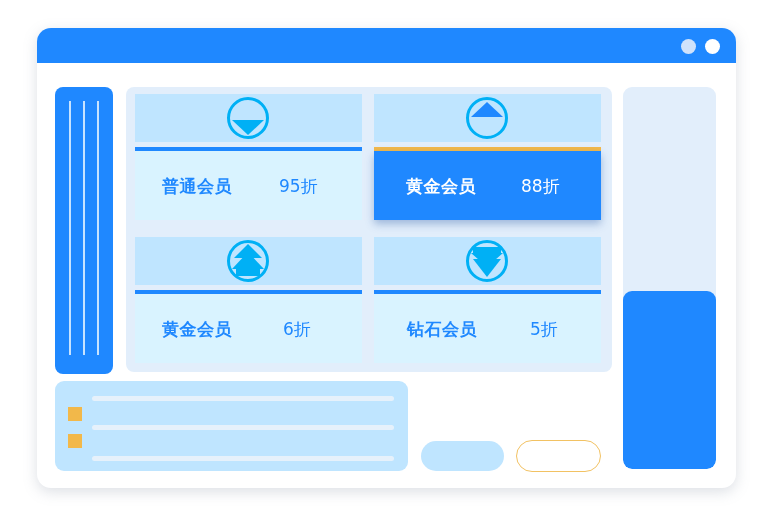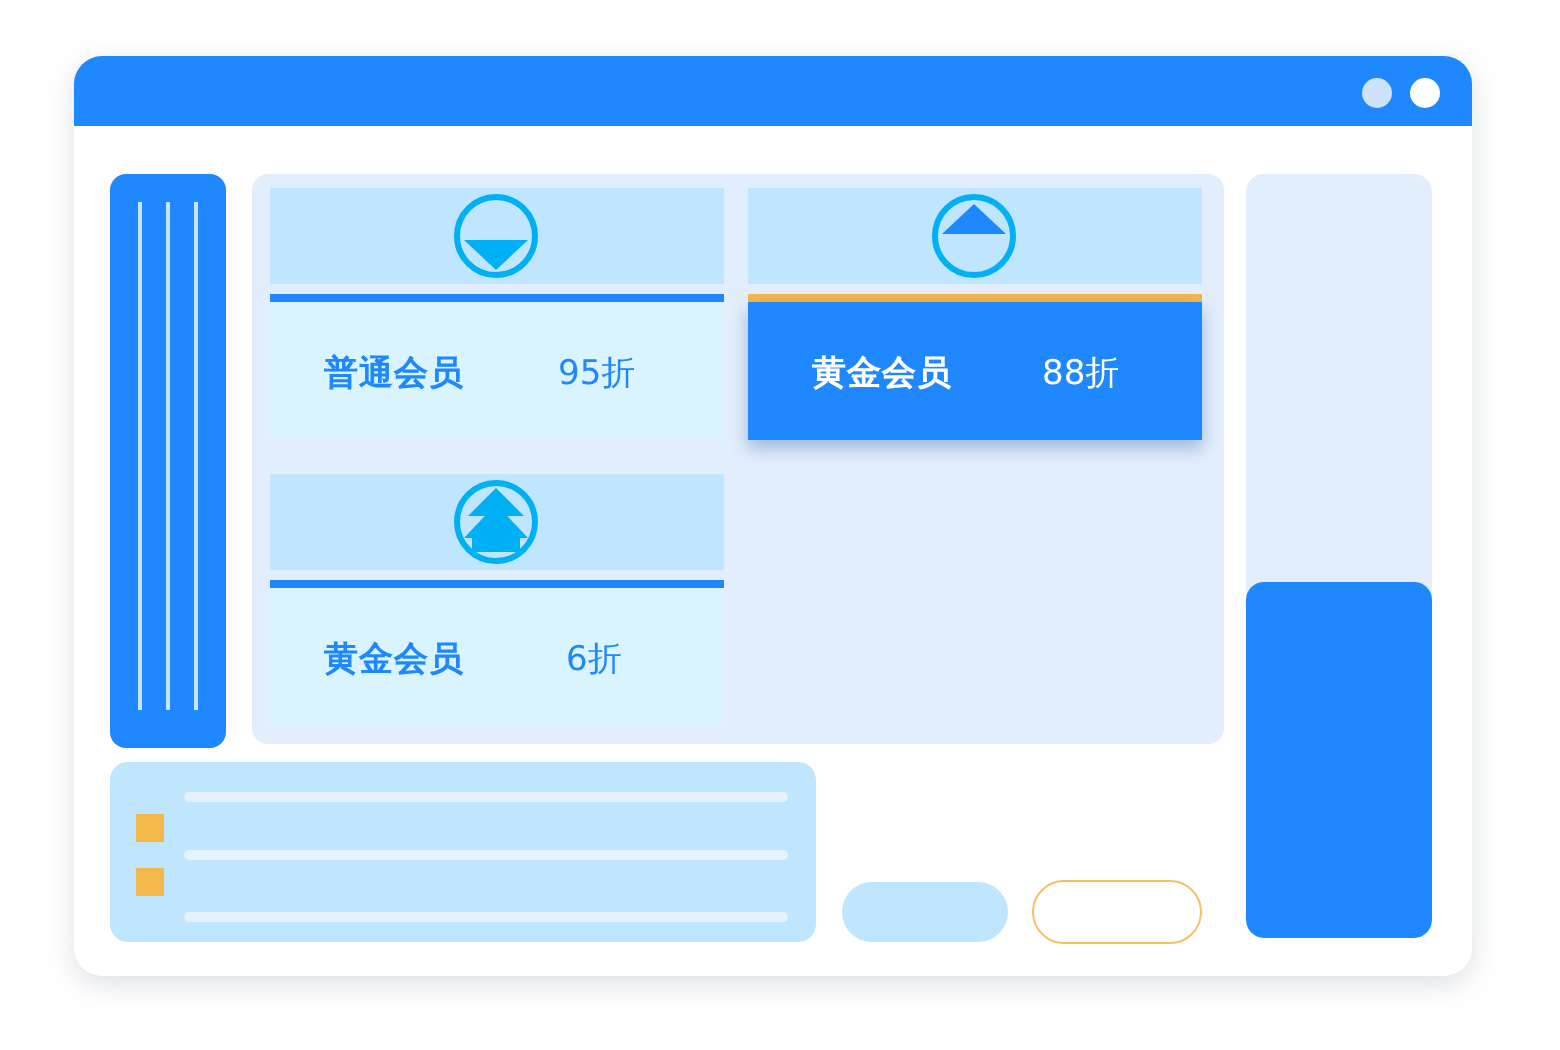--- a/index.html
+++ b/index.html
@@ -139,20 +139,35 @@
           <rect x="10" y="30" width="24" height="7" fill="#00b0f5"></rect>
         </svg>
       </div>
       <div class="bar"></div>
       <div class="bottom">
         <span class="name">黄金会员</span>
         <span class="disc" style="left:148px">6折</span>
       </div>
     </div>
 
+    <div class="card" style="left:248px; top:150px;">
+      <div class="top">
+        <svg class="icon" viewBox="0 0 44 44">
+          <circle cx="22" cy="22" r="19.5" fill="none" stroke="#00b0f5" stroke-width="3"></circle>
+          <rect x="8" y="8" width="28" height="6" fill="#00b0f5"></rect>
+          <polygon points="6,14 38,14 22,28" fill="#00b0f5"></polygon>
+          <polygon points="8,20 36,20 22,38" fill="#00b0f5"></polygon>
+        </svg>
+      </div>
+      <div class="bar"></div>
+      <div class="bottom">
+        <span class="name" style="left:33px">钻石会员</span>
+        <span class="disc" style="left:156px">5折</span>
+      </div>
+    </div>
   </div>
 
   <div class="right-rail">
     <div class="right-fill"></div>
   </div>
 
   <div class="list-panel">
     <span class="list-line" style="top:15px"></span>
     <span class="list-marker" style="top:26px"></span>
     <span class="list-line" style="top:44px"></span>

